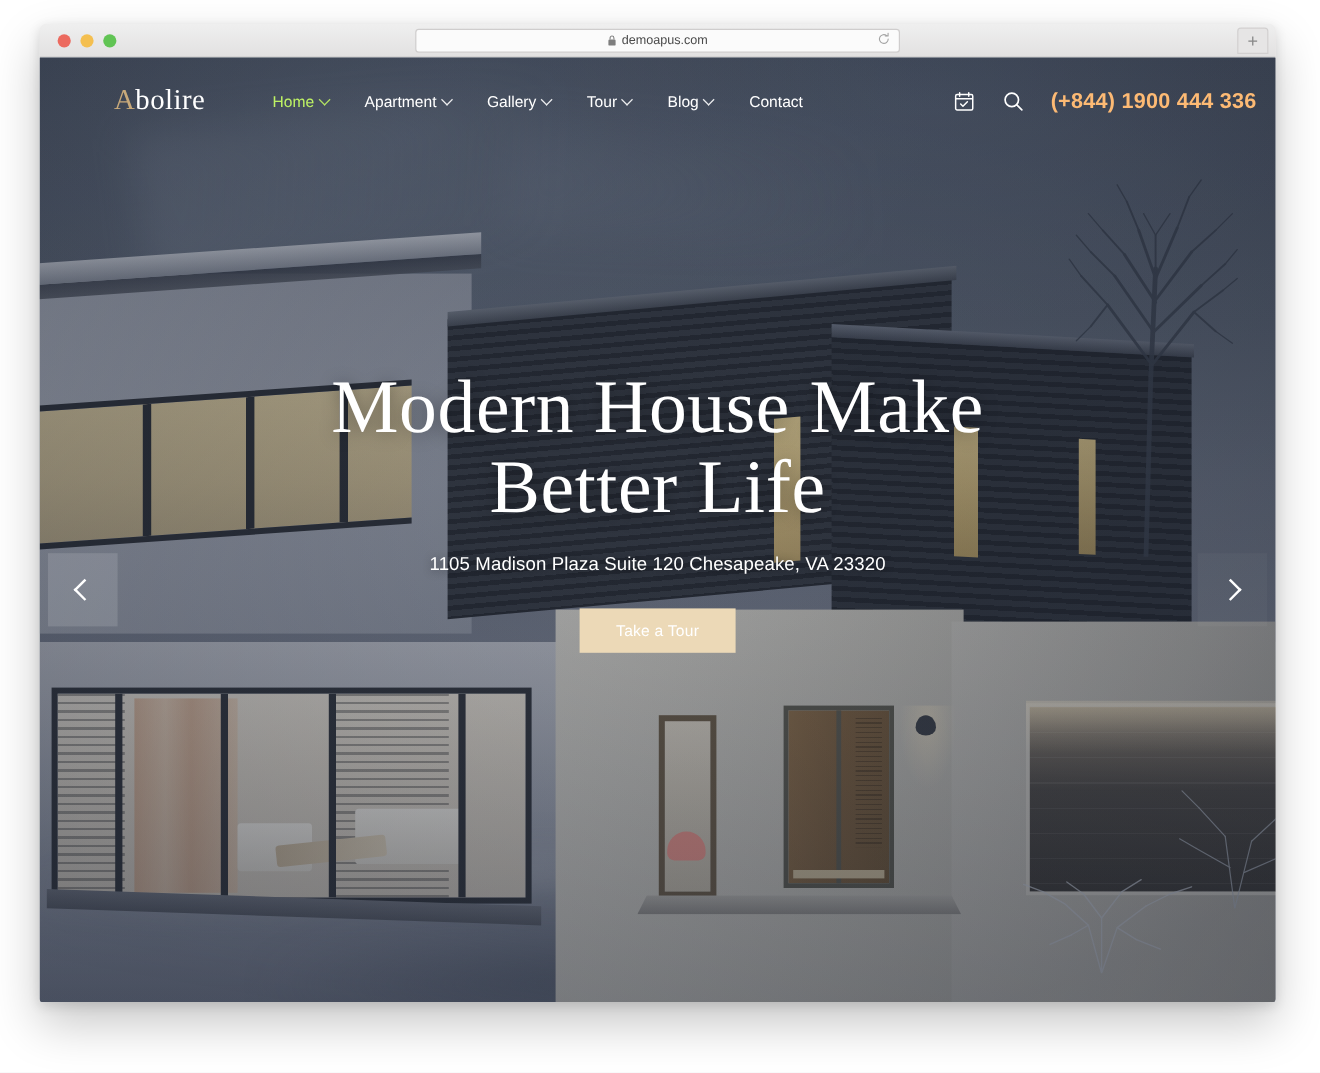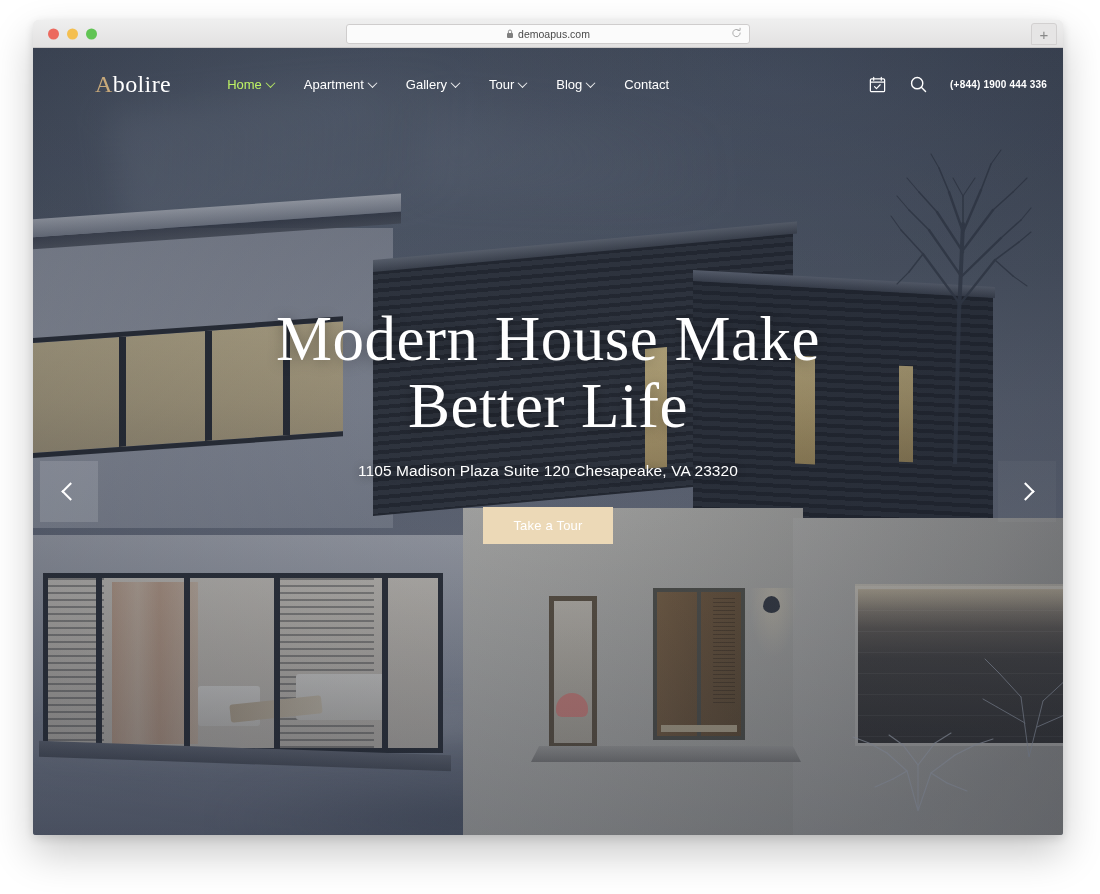--- a/index.html
+++ b/index.html
@@ -396,23 +396,23 @@
     opacity:.9;
   }
 
   .header-right{
     margin-left:auto;
     display:flex; align-items:center;
     gap:22px;
   }
   .hdr-icon{ color:#fff; display:flex; align-items:center; cursor:pointer; }
   .phone{
-    font-size:10px;
+    font-size:18px;
     font-weight:bold;
-    color:#ffffff;
+    color:#fdba74;
     letter-spacing:.2px;
     white-space:nowrap;
   }
 
   
   .hero-content{
     position:absolute;
     left:0; right:0; top:258px;
     text-align:center;
     z-index:15;

